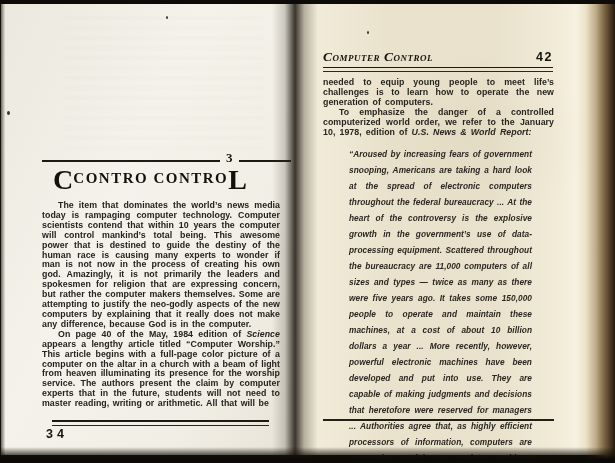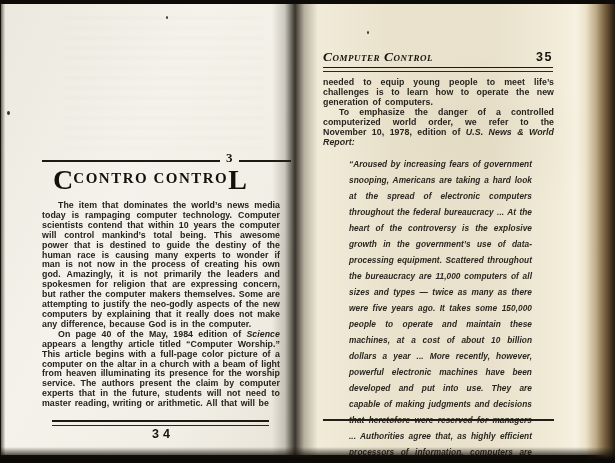--- a/index.html
+++ b/index.html
@@ -44,21 +44,21 @@
     position:absolute;left:38px;top:198px;width:238px;z-index:3;
     font-size:8.8px;line-height:9.9px;font-weight:700;color:#26231f;
     text-align:justify;letter-spacing:.05px;word-spacing:1px;
   }
   .lp-body p{margin:0;text-indent:16px;}
   .footer-double-rule{
     position:absolute;left:48px;top:417px;width:217px;height:3px;z-index:3;
     border-top:2px solid #1d1a16;border-bottom:1px solid #2a2620;
   }
   .lp-pagenum{
-    position:absolute;left:38px;top:424px;width:238px;z-index:3;text-align:center;
+    position:absolute;left:38px;top:424px;width:238px;z-index:3;text-align:left;
     font-weight:700;font-size:12.5px;letter-spacing:4px;color:#17140f;padding-left:4px;box-sizing:border-box;
   }
   
   .page-right{
     position:absolute;left:292px;top:3px;width:323px;height:452px;z-index:1;
     background:
       radial-gradient(ellipse 180px 120px at 55% 30%,rgba(120,100,60,.05),rgba(0,0,0,0) 70%),
       linear-gradient(90deg,#f3eedd 0%,#eae2cc 30%,#e9e1cb 62%,#f1ebd8 82%,#f6f1e1 88%,#dcc9a2 96%,#c0a878 100%);
   }
   .fore-edge{
@@ -135,27 +135,27 @@
     <div class="lp-pagenum">34</div>
   </div>
   <div class="page-edge-left"></div>
 
   <div class="page-right">
     
   </div>
 
   <div class="rp-head" style="left:323px;top:49px;position:absolute;z-index:3;width:230px;display:flex;justify-content:space-between;align-items:baseline;">
     <span class="rp-head-title">Computer Control</span>
-    <span class="rp-head-num">35</span>
+    <span class="rp-head-num">42</span>
   </div>
   <div class="header-double-rule" style="position:absolute;left:323px;top:67px;width:230px;z-index:3;"></div>
 
   <div class="rp-body" style="position:absolute;left:323px;top:77px;width:231px;z-index:3;">
     <p>needed to equip young people to meet life’s challenges is to learn how to operate the new generation of computers.</p>
-    <p class="indent"><span>To emphasize the danger of a controlled computerized world order, we refer to the November 10, 1978, edition of </span><em>U.S. News &amp; World Report:</em></p>
+    <p class="indent"><span>To emphasize the danger of a controlled computerized world order, we refer to the January 10, 1978, edition of </span><em>U.S. News &amp; World Report:</em></p>
     <div class="rp-quote">“Aroused by increasing fears of government snooping, Americans are taking a hard look at the spread of electronic computers throughout the federal bureaucracy ... At the heart of the controversy is the explosive growth in the government’s use of data-processing equipment. Scattered throughout the bureaucracy are 11,000 computers of all sizes and types — twice as many as there were five years ago. It takes some 150,000 people to operate and maintain these machines, at a cost of about 10 billion dollars a year ... More recently, however, powerful electronic machines have been developed and put into use. They are capable of making judgments and decisions that heretofore were reserved for managers ... Authorities agree that, as highly efficient processors of information, computers are extremely useful to society. ‘Without computers it would be impossible for the government to function,’ asserts Walter Haase, deputy associate director for information-systems policy in the Office of Management and Budget ... with some 3.9 billion records on persons stored in thousands of federal data systems, there is mounting concern that the computers could be manipulated with equal efficiency to</div>
   </div>
 
   <div class="rp-bottom-rule" style="position:absolute;left:323px;top:419px;width:231px;z-index:3;"></div>
 
   <div class="spine"></div>
   <div class="fore-edge"></div>
   <div class="top-bar"></div>
   <div class="bottom-bar"></div>
   <div class="speck speck-1"></div>

